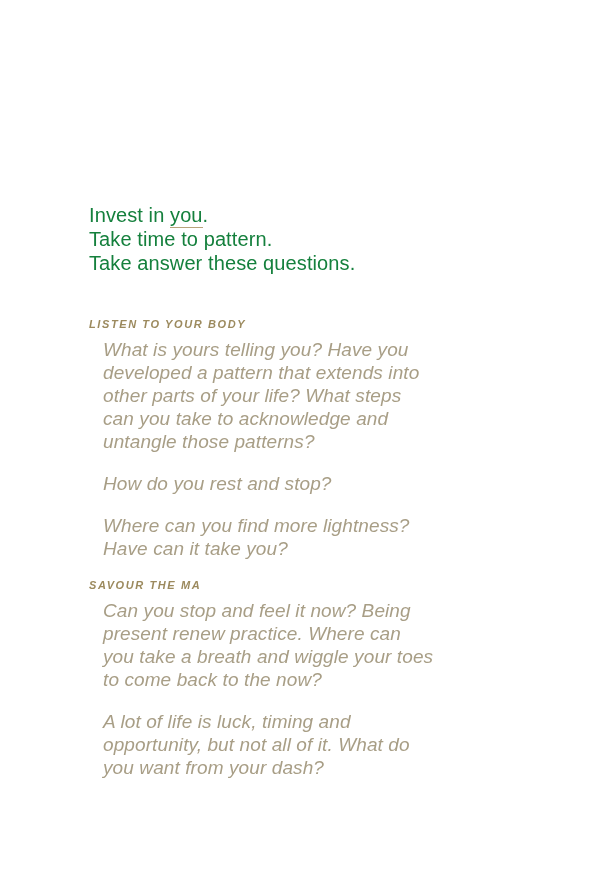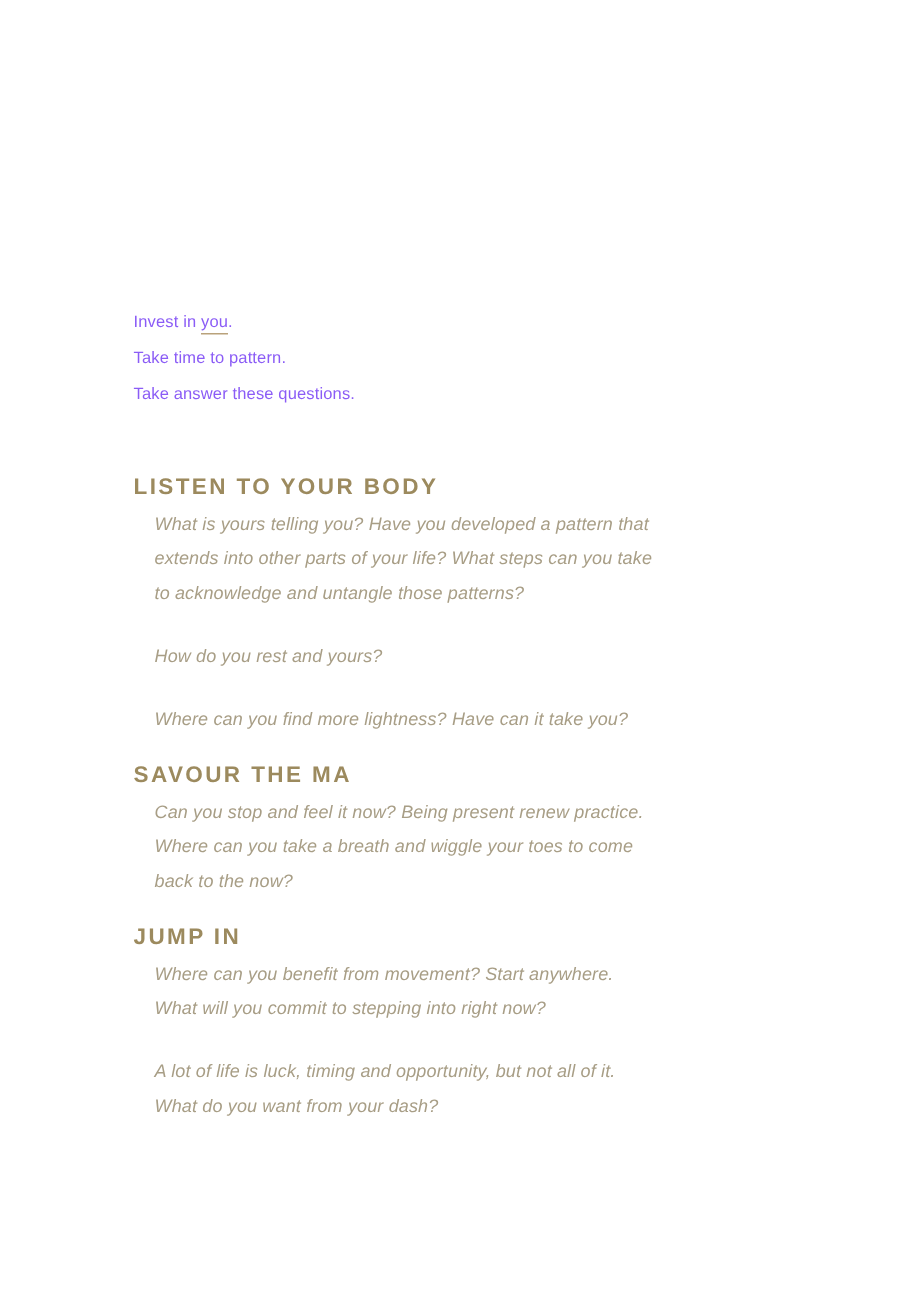--- a/index.html
+++ b/index.html
@@ -11,47 +11,48 @@
     position: relative;
     width: 600px;
     height: 869px;
     background: #ffffff;
     overflow: hidden;
     box-sizing: border-box;
     padding: 203px 60px 0 89px;
     font-family: "Liberation Sans", sans-serif;
   }
   .intro {
-    color: #8b5cf6;
-    font-size: 11px;
+    color: #15803d;
+    font-size: 20px;
     line-height: 24px;
     letter-spacing: 0.1px;
   }
   .intro-underline {
     border-bottom: 1px solid #b9a27b;
     padding-bottom: 1px;
   }
   .sections {
     margin-top: 43px;
   }
   .section {
     margin-bottom: 19px;
   }
   .section-heading {
     color: #9c8a5e;
-    font-size: 15px;
+    font-size: 11px;
     font-weight: 700;
+    font-style: italic;
     letter-spacing: 1.6px;
     line-height: 13px;
     margin: 0 0 7px 0;
     text-transform: uppercase;
   }
   .section-body {
     color: #a89e86;
-    font-size: 12px;
+    font-size: 19px;
     font-style: italic;
     line-height: 23px;
     letter-spacing: 0.1px;
     margin: 0 0 0 14px;
     width: 332px;
   }
 </style>
 </head>
 <body>
 
@@ -64,36 +65,32 @@
   </div>
 
   <div class="sections">
 
     <div class="section">
       <h3 class="section-heading">LISTEN TO YOUR BODY</h3>
       <p class="section-body">What is yours telling you? Have you developed a pattern that extends into other parts of your life? What steps can you take to acknowledge and untangle those patterns?</p>
     </div>
 
     <div class="section">
-      <p class="section-body">How do you rest and yours?</p>
+      <p class="section-body">How do you rest and stop?</p>
     </div>
 
     <div class="section">
       <p class="section-body">Where can you find more lightness? Have can it take you?</p>
     </div>
 
     <div class="section">
       <h3 class="section-heading">SAVOUR THE MA</h3>
       <p class="section-body">Can you stop and feel it now? Being present renew practice. Where can you take a breath and wiggle your toes to come back to the now?</p>
     </div>
 
-    <div class="section">
-      <h3 class="section-heading">JUMP IN</h3>
-      <p class="section-body">Where can you benefit from movement? Start anywhere. What will you commit to stepping into right now?</p>
-    </div>
 
     <div class="section">
       <p class="section-body">A lot of life is luck, timing and opportunity, but not all of it. What do you want from your dash?</p>
     </div>
 
   </div>
 
 </div>
 
 </body></html>

